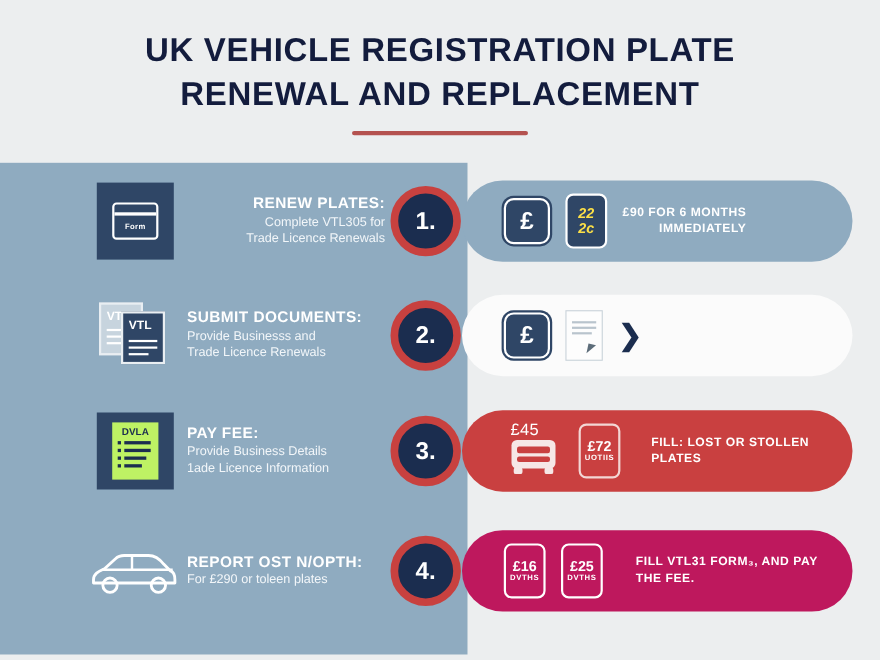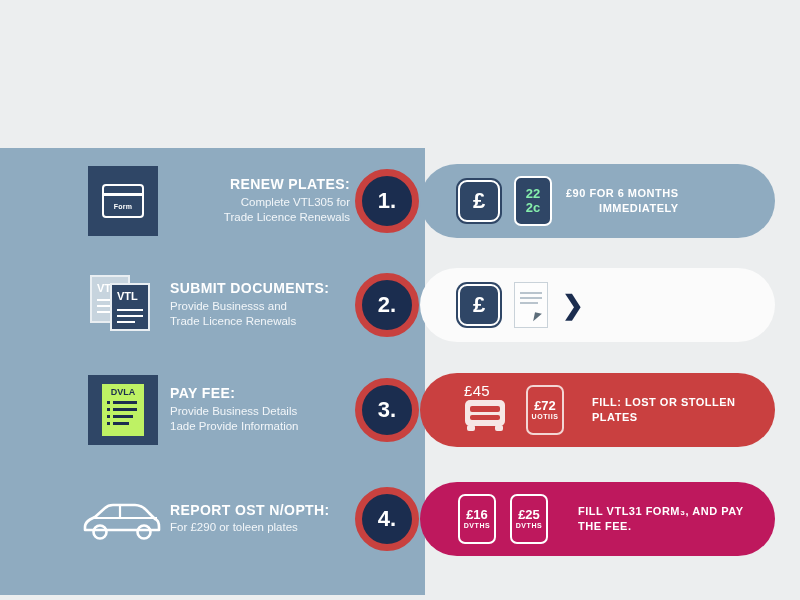--- a/index.html
+++ b/index.html
@@ -151,21 +151,21 @@
   .chip {
     width: 38px; height: 50px;
     border-radius: 7px;
     display: flex; flex-direction: column;
     align-items: center; justify-content: center;
     flex: none;
     line-height: 1.1;
   }
   .chip .chip-top { font-size: 13px; font-weight: bold; }
   .chip .chip-bot { font-size: 7px; font-weight: bold; letter-spacing: 0.6px; }
-  .chip.navy  { background: #2f4666; border: 2px solid #ffffff; color: #86efac; }
+  .chip.navy  { background: #2f4666; border: 2px solid #ffffff; color: #fde047; font-style: italic; }
   .chip.ghost { background: transparent; border: 2px solid #ffffff; color: #ffffff; }
   .chip.red   { background: transparent; border: 2px solid #f3d6d4; color: #ffffff; }
 
   .chev {
     font-size: 26px; font-weight: bold; color: #1b2d4f;
     flex: none; line-height: 1;
   }
   .doc-ghost {
     width: 34px; height: 46px;
     border: 1.5px solid #c9d2d9;
@@ -239,20 +239,27 @@
 
   .no-sel { user-select: none; }
 </style>
 </head>
 <body>
 
 <div id="canvas">
 
   <div class="blue-panel"></div>
 
+  <div class="header">
+    <div class="title no-sel">
+      <div>UK VEHICLE REGISTRATION PLATE</div>
+      <div>RENEWAL AND REPLACEMENT</div>
+    </div>
+    <div class="title-rule"></div>
+  </div>
 
   <div class="row row-1">
 
     <div class="icon-tile">
       <div class="form-glyph">
         <span class="tag">Form</span>
       </div>
     </div>
 
     <div class="left-text">
@@ -327,21 +334,21 @@
         <span class="dot" style="top:31px;"></span>
         <span class="bl" style="top:31px; left:11px; width:20px;"></span>
         <span class="dot" style="top:38px;"></span>
         <span class="bl" style="top:38px; left:11px; width:16px;"></span>
       </div>
     </div>
 
     <div class="left-text">
       <div class="left-title">PAY FEE:</div>
       <div class="left-sub">Provide Business Details</div>
-      <div class="left-sub">1ade Provide Information</div>
+      <div class="left-sub">1ade Licence Information</div>
     </div>
 
     <div class="badge">3.</div>
 
     <div class="pill pill-3">
       <div style="position:relative; width:54px; height:52px; flex:none;">
         <svg width="54" height="52" viewBox="0 0 54 52">
           <rect x="7" y="16" width="40" height="26" rx="5" fill="#f6e7e6"></rect>
           <rect x="12" y="22" width="30" height="6" rx="2" fill="#c94040"></rect>
           <rect x="12" y="31" width="30" height="5" rx="2" fill="#c94040"></rect>

